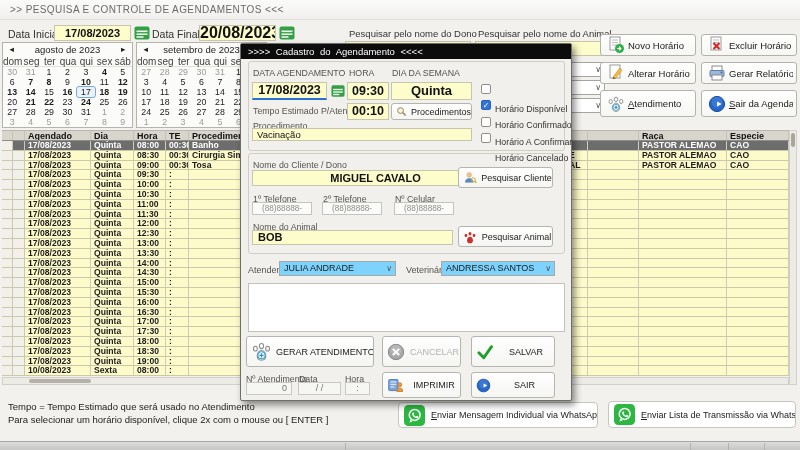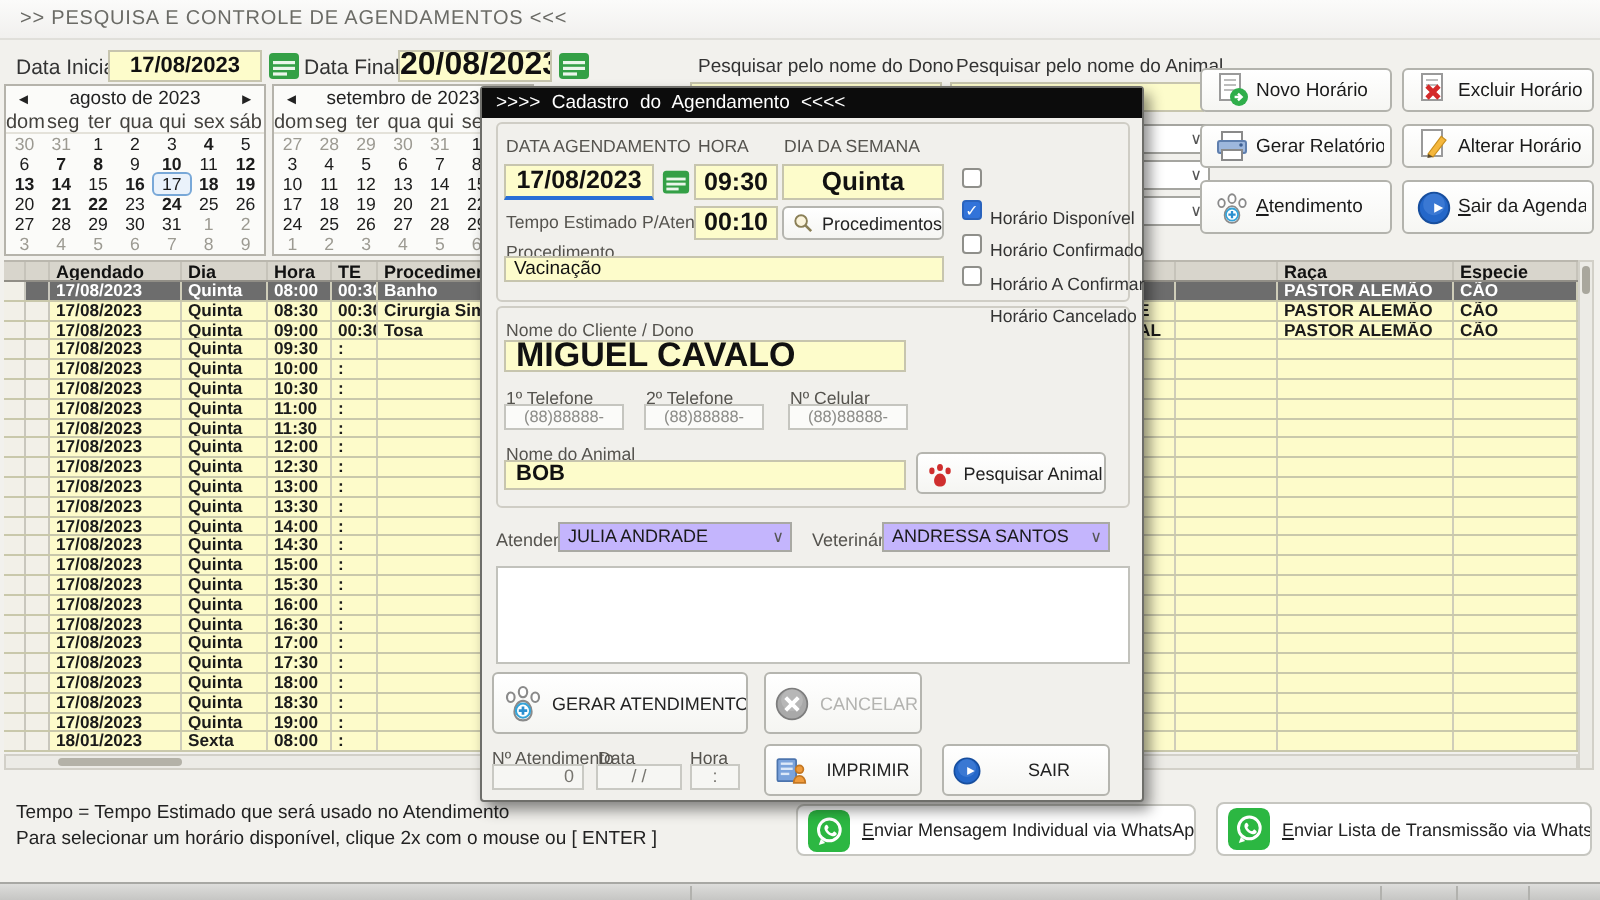--- a/index.html
+++ b/index.html
@@ -105,39 +105,39 @@
   .cb { width:10px; height:10px; border:1px solid #8f8f8a; border-radius:2px; background:#fff;
     font-size:8px; line-height:9px; text-align:center; color:#fff; margin-right:4px; flex:0 0 auto; }
   .cb.on { background:#3273d9; border-color:#2a63bd; }
   .cb-label { font-size:8.8px; color:#333; white-space:nowrap;margin-top:40px; }
   #m-lbl-tempo { left:12px; top:62px; }
   #m-val-tempo { left:106px; top:59px; width:42px; height:17px; font-size:12.5px; line-height:14px; }
   #m-lbl-procedimento { left:12px; top:77px; }
   #m-val-procedimento { left:11px; top:84px; width:220px; height:13px; font-weight:normal; font-size:9.5px;
     line-height:12px; text-align:left; padding-left:4px; }
   #m-lbl-cliente { left:12px; top:116px; }
-  #m-val-cliente { left:11px; top:126px; width:201px; height:16px; font-size:17px; line-height:14px; text-align:left; padding-left:5px; }
+  #m-val-cliente { left:11px; top:126px; width:242px; height:16px; font-size:11px; line-height:14px; text-align:center; padding-left:5px; }
   #m-lbl-tel1 { left:12px; top:150px; } #m-lbl-tel2 { left:82px; top:150px; } #m-lbl-cel { left:154px; top:150px; }
   .mask-field { position:absolute; top:158px; width:60px; height:13px; background:#fbfbf9; border:1px solid #c5c5bf;
     color:#8d8d89; font-size:8.2px; text-align:center; line-height:11px; overflow:hidden; }
   #m-val-tel1 { left:11px; } #m-val-tel2 { left:81px; } #m-val-cel { left:153px; }
   #m-lbl-animal { left:12px; top:178px; }
   #m-val-animal { left:11px; top:186px; width:201px; height:15px; font-size:11px; line-height:13px; text-align:left; padding-left:5px; }
   .m-btn { position:absolute; display:flex; align-items:center; background:linear-gradient(#ffffff,#f5f5f2);
     border:1px solid #b5b5af; border-radius:3px; font-size:9px; color:#222; }
   .m-btn .icn { flex:0 0 auto; margin:0 4px; }
   .blab { flex:1; text-align:center; white-space:nowrap; overflow:hidden; }
   #m-btn-procedimentos { left:150px; top:59px; width:81px; height:17px; }
   #m-btn-procedimentos .icn { width:11px; height:11px; }
   #m-btn-pesq-cliente { left:217px; top:123px; width:95px; height:21px; }
   #m-btn-pesq-animal  { left:217px; top:182px; width:95px; height:21px; }
   #m-btn-pesq-cliente .icn, #m-btn-pesq-animal .icn { width:14px; height:14px; }
   #m-lbl-atendente { left:7px; top:221px; font-size:9px; }
   #m-lbl-vet { left:165px; top:221px; font-size:9px; }
-  .m-select { position:absolute; top:217px; height:15px; background:#c4b5fd; border:1px solid #a9a9a3;
+  .m-select { position:absolute; top:217px; height:15px; background:#7dd3fc; border:1px solid #a9a9a3;
     font-size:9px; line-height:13px; padding-left:4px; white-space:nowrap; overflow:hidden; }
   #m-sel-atendente { left:38px; width:117px; } #m-sel-vet { left:200px; width:114px; }
   #m-textarea { position:absolute; left:7px; top:239px; width:317px; height:49px; background:#fff; border:1px solid #c2c2bc; }
   #m-btn-gerar    { left:5px;  top:292px; width:128px; height:31px; }
   #m-btn-cancelar { left:141px; top:292px; width:79px; height:31px; color:#b3b3b0; }
   #m-btn-salvar   { left:230px; top:292px; width:84px; height:31px; }
   #m-btn-gerar .icn { width:21px; height:21px; }
   #m-btn-cancelar .icn, #m-btn-salvar .icn { width:18px; height:18px; }
   #m-lbl-natend { left:5px; top:330px; } #m-lbl-dataf { left:58px; top:330px; } #m-lbl-horaf { left:104px; top:330px; }
   .small-field { position:absolute; top:338px; height:13px; background:#f6f6f3; border:1px solid #c9c9c3;
@@ -336,37 +336,37 @@
             <line x1="5" y1="4" x2="11" y2="4" stroke="#bdbdbd"></line>
             <line x1="5" y1="6.5" x2="11" y2="6.5" stroke="#bdbdbd"></line>
             <path d="M5.5 7l6 6M11.5 7l-6 6" stroke="#d42a2a" stroke-width="2.3"></path>
           </svg>
         </span>
         <span class="act-label">Excluir Horário</span>
       </div>
       <div class="act-btn">
         <span class="icn">
           <svg viewBox="0 0 18 18">
+            <rect x="3" y="1" width="10" height="13" fill="#fff" stroke="#9a9a9a"></rect>
+            <path d="M6 13L12.6 4.2l2.4 1.9L8.5 14.5z" fill="#f5b73c" stroke="#c98f1e" stroke-width=".6"></path>
+            <path d="M6 13l2.5 1.5L5.7 15z" fill="#5a4a2a"></path>
+          </svg>
+        </span>
+        <span class="act-label">Alterar Horário</span>
+      </div>
+      <div class="act-btn">
+        <span class="icn">
+          <svg viewBox="0 0 18 18">
             <rect x="4" y="2" width="10" height="5" fill="#fff" stroke="#8a8a8a"></rect>
             <rect x="2" y="6.5" width="14" height="6" rx="1" fill="#9db7dd" stroke="#5f7fae"></rect>
             <rect x="4" y="11" width="10" height="5" fill="#fff" stroke="#8a8a8a"></rect>
             <circle cx="13.5" cy="8.5" r=".9" fill="#3d5f92"></circle>
           </svg>
         </span>
         <span class="act-label">Gerar Relatório</span>
-      </div>
-      <div class="act-btn">
-        <span class="icn">
-          <svg viewBox="0 0 18 18">
-            <rect x="3" y="1" width="10" height="13" fill="#fff" stroke="#9a9a9a"></rect>
-            <path d="M6 13L12.6 4.2l2.4 1.9L8.5 14.5z" fill="#f5b73c" stroke="#c98f1e" stroke-width=".6"></path>
-            <path d="M6 13l2.5 1.5L5.7 15z" fill="#5a4a2a"></path>
-          </svg>
-        </span>
-        <span class="act-label">Alterar Horário</span>
       </div>
       <div class="act-btn">
         <span class="icn">
           <svg viewBox="0 0 22 22">
             <g fill="#fff" stroke="#8a8a8a" stroke-width="1.1">
               <ellipse cx="4.6" cy="8" rx="2" ry="2.5"></ellipse>
               <ellipse cx="11" cy="5.3" rx="2.2" ry="2.7"></ellipse>
               <ellipse cx="17.4" cy="8" rx="2" ry="2.5"></ellipse>
               <path d="M6.5 15.5c0-3 2-5.6 4.5-5.6s4.5 2.6 4.5 5.6-2 4.6-4.5 4.6-4.5-1.6-4.5-4.6z"></path>
             </g>
@@ -698,21 +698,21 @@
           <span class="tc c5">:</span>
           <span class="tc c6"></span>
           <span class="tc c7"></span>
           <span class="tc c8"></span>
           <span class="tc c9"></span>
           <span class="tc c10"></span>
         </div>
         <div class="trow">
           <span class="tc c0 rowhdr"></span>
           <span class="tc c1 rowhdr"></span>
-          <span class="tc c2">18/01/2023</span>
+          <span class="tc c2">10/08/2023</span>
           <span class="tc c3">Sexta</span>
           <span class="tc c4">08:00</span>
           <span class="tc c5">:</span>
           <span class="tc c6"></span>
           <span class="tc c7"></span>
           <span class="tc c8"></span>
           <span class="tc c9"></span>
           <span class="tc c10"></span>
         </div>
       </div>
@@ -808,20 +808,31 @@
             <line x1="8.7" y1="8.7" x2="12.2" y2="12.2" stroke="#8a7f56" stroke-width="1.7"></line>
           </svg>
         </span>
       <span class="blab">Procedimentos</span>
     </div>
     <span class="m-lbl" id="m-lbl-procedimento">Procedimento</span>
     <div class="yfield" id="m-val-procedimento">Vacinação</div>
 
     <span class="m-lbl" id="m-lbl-cliente">Nome do Cliente / Dono</span>
     <div class="yfield" id="m-val-cliente">MIGUEL CAVALO</div>
+    <div class="m-btn" id="m-btn-pesq-cliente">
+      <span class="icn">
+          <svg viewBox="0 0 18 18">
+            <circle cx="8" cy="5" r="3" fill="#f2c290" stroke="#c9935a" stroke-width=".5"></circle>
+            <path d="M3 14.5c0-3 2.2-5 5-5s5 2 5 5z" fill="#5b87c9" stroke="#3c62a0" stroke-width=".5"></path>
+            <circle cx="13.2" cy="11.3" r="2.6" fill="none" stroke="#caa227" stroke-width="1.2"></circle>
+            <line x1="15.1" y1="13.2" x2="17.2" y2="15.3" stroke="#caa227" stroke-width="1.5"></line>
+          </svg>
+        </span>
+      <span class="blab">Pesquisar Cliente</span>
+    </div>
     <span class="m-lbl" id="m-lbl-tel1">1º Telefone</span>
     <span class="m-lbl" id="m-lbl-tel2">2º Telefone</span>
     <span class="m-lbl" id="m-lbl-cel">Nº Celular</span>
     <div class="mask-field" id="m-val-tel1">(88)88888-8888</div>
     <div class="mask-field" id="m-val-tel2">(88)88888-8888</div>
     <div class="mask-field" id="m-val-cel">(88)88888-8889</div>
     <span class="m-lbl" id="m-lbl-animal">Nome do Animal</span>
     <div class="yfield" id="m-val-animal">BOB</div>
     <div class="m-btn" id="m-btn-pesq-animal">
       <span class="icn">
@@ -866,20 +877,28 @@
     <div class="m-btn" id="m-btn-cancelar">
       <span class="icn">
           <svg viewBox="0 0 20 20">
             <circle cx="10" cy="10" r="8.5" fill="#a9a9a9" stroke="#7d7d7d"></circle>
             <circle cx="10" cy="7.8" r="6" fill="#c2c2c2" opacity=".6"></circle>
             <path d="M6.5 6.5l7 7M13.5 6.5l-7 7" stroke="#fff" stroke-width="2.2"></path>
           </svg>
         </span>
       <span class="blab">CANCELAR</span>
     </div>
+    <div class="m-btn" id="m-btn-salvar">
+      <span class="icn">
+          <svg viewBox="0 0 22 22">
+            <path d="M3.5 12l6 6L19 4.5" fill="none" stroke="#1f9e2e" stroke-width="3.6" stroke-linecap="round" stroke-linejoin="round"></path>
+          </svg>
+        </span>
+      <span class="blab">SALVAR</span>
+    </div>
 
     <span class="m-lbl" id="m-lbl-natend">Nº Atendimento</span>
     <span class="m-lbl" id="m-lbl-dataf">Data</span>
     <span class="m-lbl" id="m-lbl-horaf">Hora</span>
     <div class="small-field" id="m-val-natend">0</div>
     <div class="small-field" id="m-val-dataf">/ /</div>
     <div class="small-field" id="m-val-horaf">:</div>
 
     <div class="m-btn" id="m-btn-sair">
       <span class="icn">

